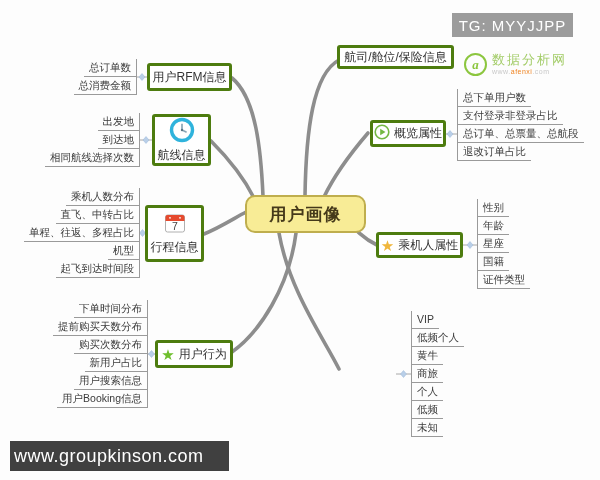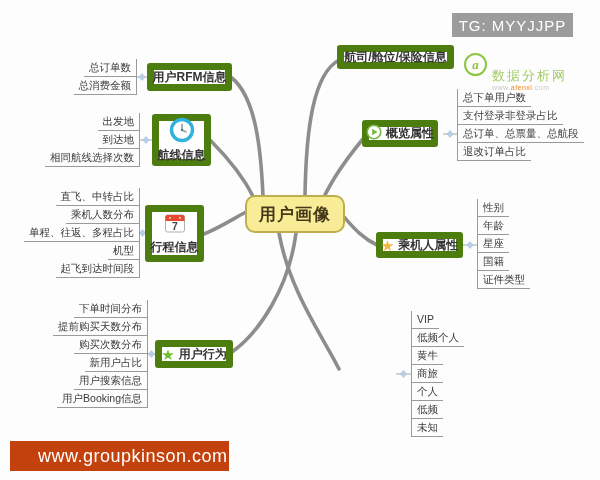--- a/index.html
+++ b/index.html
@@ -4,31 +4,31 @@
 <style>
   html,body{margin:0;padding:0;background:#e9e9e9;}
   .stage{
     position:relative;width:600px;height:480px;background:#fdfdfd;overflow:hidden;
     font-family:"Liberation Sans","DejaVu Sans",sans-serif;
   }
   svg.wires{position:absolute;left:0;top:0;width:600px;height:480px;}
 
   
   .center-node{
-    position:absolute;left:245px;top:195px;width:100px;height:38px;
+    position:absolute;left:245px;top:195px;width:121px;height:38px;
     background:#f8ec96;border:2px solid #bfae4e;border-radius:10px;
     display:flex;align-items:center;justify-content:center;
     font-size:17px;font-weight:700;color:#45391a;letter-spacing:1px;box-sizing:border-box;
   }
 
   
   .branch{
-    position:absolute;background:#fff;border:7px solid #4d7c0f;border-radius:3px;
+    position:absolute;background:#fff;border:3px solid #4d7c0f;border-radius:3px;
     display:flex;align-items:center;justify-content:center;gap:4px;
-    font-size:12px;color:#333;box-sizing:border-box;white-space:nowrap;font-weight:bold;
+    font-size:12px;color:#333;box-sizing:border-box;white-space:nowrap;
   }
   .branch.tall{flex-direction:column;gap:1px;padding:3px 14px;}
   .branch .lbl{white-space:nowrap;}
 
   
   .leafgroup{position:absolute;display:flex;flex-direction:column;}
   .leafgroup.left{align-items:flex-end;border-right:1px solid #9a9a9a;}
   .leafgroup.right{align-items:flex-start;border-left:1px solid #9a9a9a;}
   .leaf{
     height:18px;line-height:17px;border-bottom:1px solid #9a9a9a;
@@ -38,33 +38,33 @@
   
   .star{font-size:15px;line-height:15px;}
   .star.green{color:#6fbf2e;}
   .star.yellow{color:#f0b63c;}
   .logo-wrap{position:absolute;left:464px;top:53px;display:flex;align-items:flex-start;gap:5px;}
   .logo-circle{
     width:19px;height:19px;border-radius:50%;border:2px solid #8cc63f;color:#8cc63f;
     font-style:italic;font-weight:700;font-size:13px;display:flex;align-items:center;justify-content:center;
     font-family:"Liberation Serif",serif;
   }
-  .logo-text{display:flex;flex-direction:column;line-height:1;margin-top:16px;}
+  .logo-text{display:flex;flex-direction:column;line-height:1;}
   .logo-name{font-size:13px;letter-spacing:2px;color:#a3cc68;}
   .logo-url{font-size:7px;margin-top:2px;letter-spacing:.5px;}
   .logo-url .g{color:#c9c9c9;} .logo-url .o{color:#ef8524;}
 
   
   .wm-top{
     position:absolute;left:452px;top:13px;width:121px;height:24px;background:#9c9c9c;
     color:#fff;font-size:15px;display:flex;align-items:center;justify-content:center;letter-spacing:1px;
   }
   .wm-bottom{
-    position:absolute;left:10px;top:441px;width:219px;height:30px;background:#c2410c;
-    color:#fff;font-size:18px;display:flex;align-items:center;padding-left:28px;box-sizing:border-box;letter-spacing:.5px;
+    position:absolute;left:10px;top:441px;width:219px;height:30px;background:#404040;
+    color:#fff;font-size:18px;display:flex;align-items:center;padding-left:4px;box-sizing:border-box;letter-spacing:.5px;
   }
 </style>
 </head>
 <body>
 
 <div class="stage">
 
   <svg class="wires">
     <g fill="none" stroke="#8d8d8d" stroke-width="3.6" stroke-linecap="round">
       <path d="M 232,78 C 256,98 261,150 263,196"></path>
@@ -129,22 +129,22 @@
         <rect x="2.5" y="4" width="19" height="17" rx="2" fill="#fff" stroke="#b0b0b0"></rect>
         <path d="M 2.5,6 a2,2 0 0 1 2,-2 h15 a2,2 0 0 1 2,2 v4 h-19 Z" fill="#e64a2e"></path>
         <circle cx="7" cy="6.8" r="0.9" fill="#fff"></circle>
         <circle cx="17" cy="6.8" r="0.9" fill="#fff"></circle>
         <text x="12" y="19" text-anchor="middle" font-size="10.5" font-family="Liberation Sans, sans-serif" fill="#444">7</text>
       </svg>
     </span>
     <span class="lbl">行程信息</span>
   </div>
   <div class="leafgroup left" style="right:460px;top:188px">
+    <div class="leaf">乘机人数分布</div>
     <div class="leaf">直飞、中转占比</div>
-    <div class="leaf">乘机人数分布</div>
     <div class="leaf">单程、往返、多程占比</div>
     <div class="leaf">机型</div>
     <div class="leaf">起飞到达时间段</div>
   </div>
 
   <div class="branch" style="left:155px;top:340px;width:78px;height:28px">
     <span class="star green">★</span>
     <span class="lbl">用户行为</span>
   </div>
   <div class="leafgroup left" style="right:452px;top:300px">
@@ -153,21 +153,21 @@
     <div class="leaf">购买次数分布</div>
     <div class="leaf">新用户占比</div>
     <div class="leaf">用户搜索信息</div>
     <div class="leaf">用户Booking信息</div>
   </div>
 
   <div class="branch" style="left:337px;top:45px;width:117px;height:24px">
     <span class="lbl">航司/舱位/保险信息</span>
   </div>
 
-  <div class="branch" style="left:362px;top:120px;width:76px;height:27px">
+  <div class="branch" style="left:370px;top:120px;width:76px;height:27px">
     <span>
       <svg width="16" height="16" viewBox="0 0 16 16">
         <circle cx="8" cy="8" r="6.8" fill="#fff" stroke="#74b843" stroke-width="1.6"></circle>
         <polygon points="6.2,4.8 11.5,8 6.2,11.2" fill="#74b843"></polygon>
       </svg>
     </span>
     <span class="lbl">概览属性</span>
   </div>
   <div class="leafgroup right" style="left:457px;top:89px">
     <div class="leaf">总下单用户数</div>

